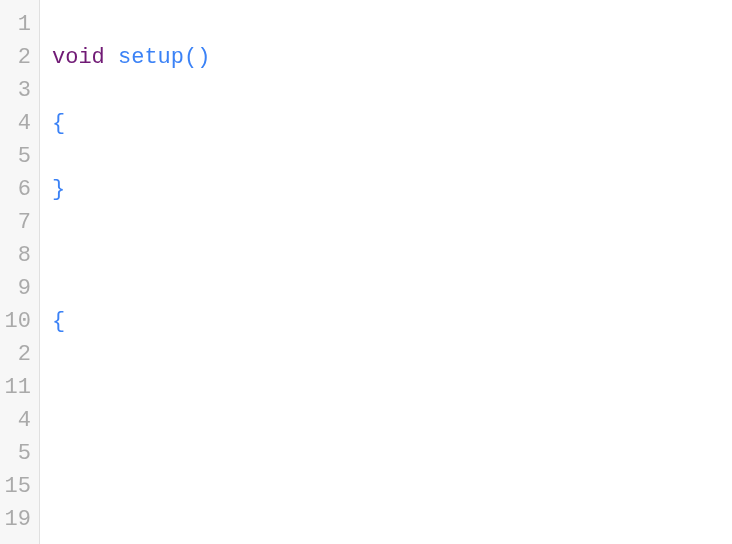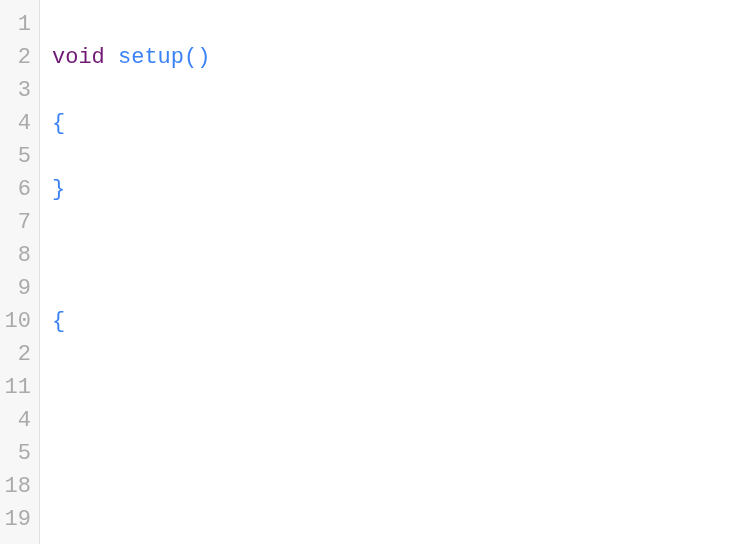--- a/index.html
+++ b/index.html
@@ -50,21 +50,21 @@
   <div>5</div>
   <div>6</div>
   <div>7</div>
   <div>8</div>
   <div>9</div>
   <div>10</div>
   <div>2</div>
   <div>11</div>
   <div>4</div>
   <div>5</div>
-  <div>18</div>
+  <div>15</div>
   <div>19</div>
 </div>
 
 <div class="code">
 <div class="line"><span class="kw">void</span><span class="plain"> setup()</span></div>
 <div class="line"><span class="plain">{</span></div>
 <div class="line"><span class="plain">}</span></div>
 <div class="line"><span class="plain"></span></div>
 <div class="line"><span class="plain">{</span></div>
 

